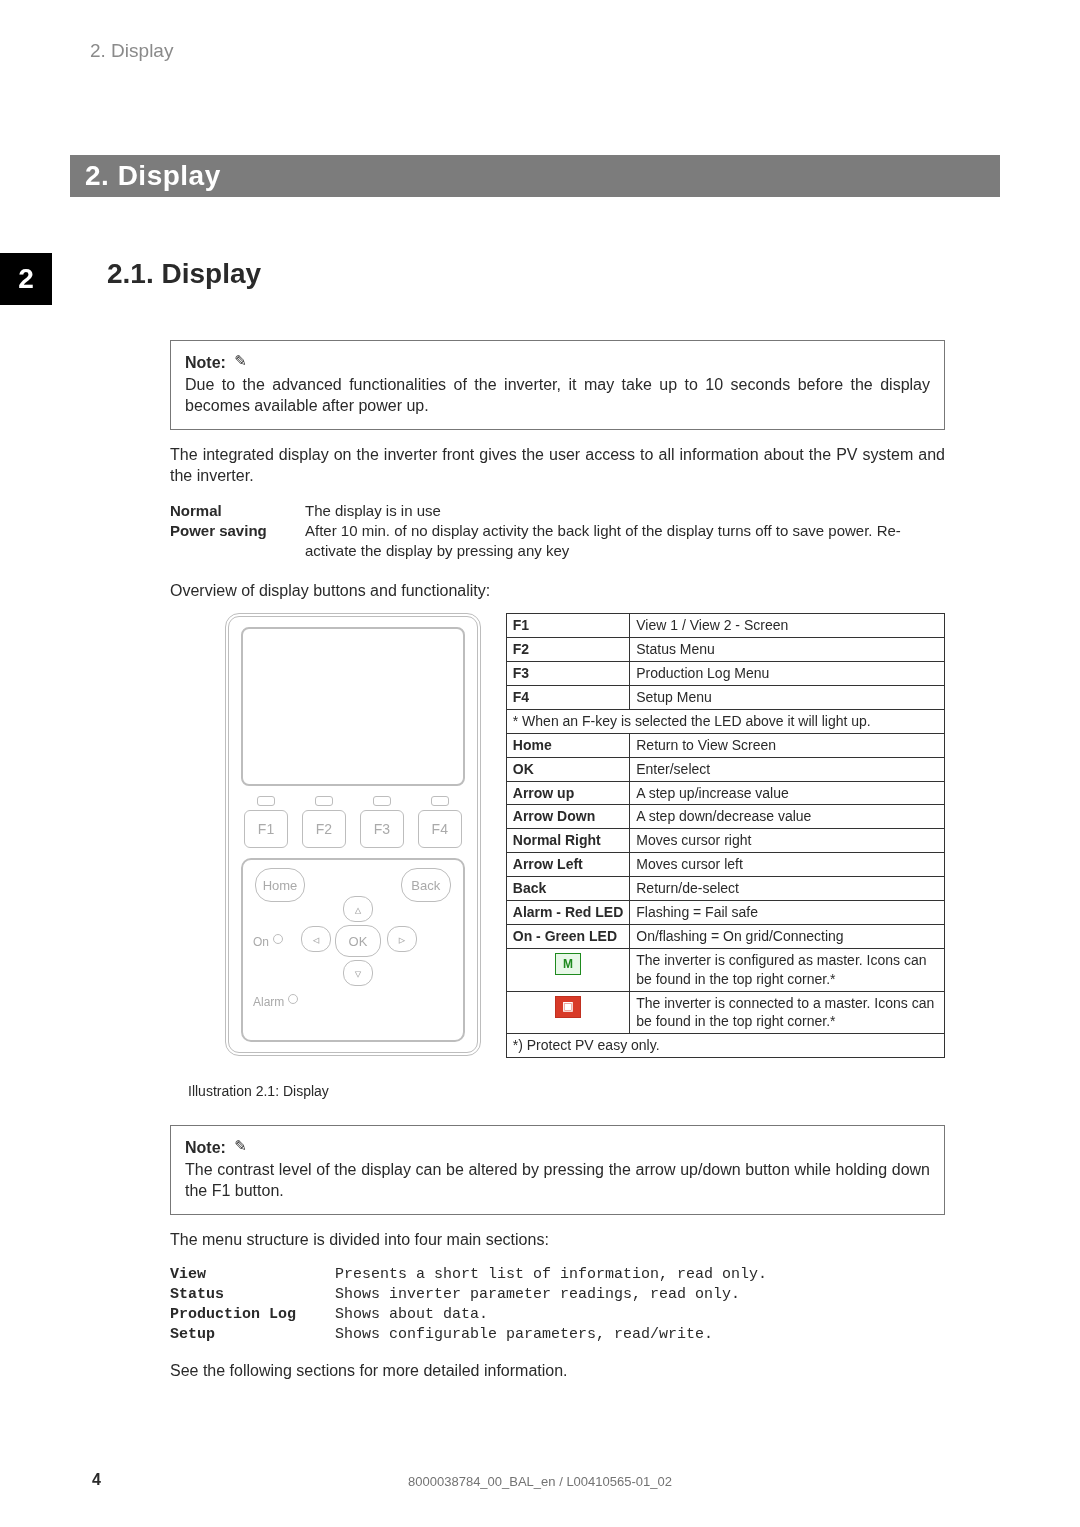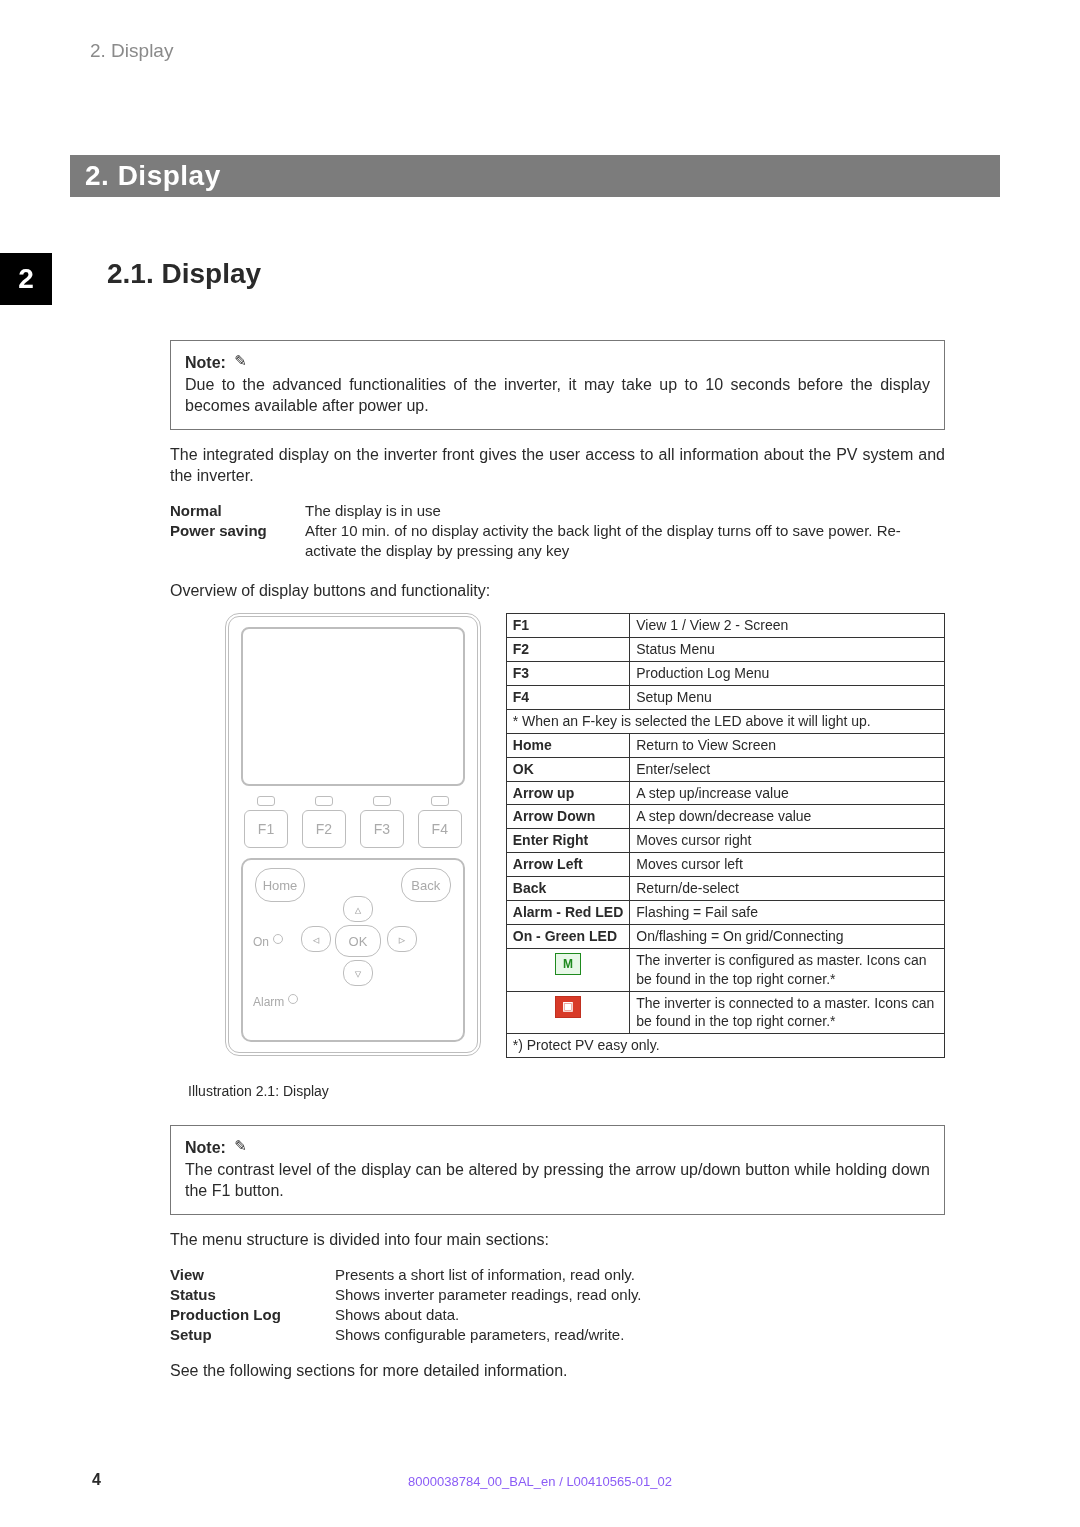--- a/index.html
+++ b/index.html
@@ -43,27 +43,27 @@
   .alarm-label { top: 134px; left: 10px; }
 
   .func-table { border-collapse: collapse; width: 455px; font-size: 14px; }
   .func-table td { border: 1px solid #333; padding: 2px 6px; vertical-align: top; }
   .func-table td.k { font-weight: 700; white-space: nowrap; }
   .icon-cell { width: 24px; height: 20px; display: inline-flex; align-items: center; justify-content: center; border: 1px solid #1e8a1e; background: #e8f8e8; color: #1e8a1e; font-size: 12px; font-weight: 700; margin: 2px 0; }
   .icon-cell.conn { border-color: #c03020; background: #d83a28; color: #fff; }
   .func-table td.icon-td { text-align: center; }
 
   .illus-cap { font-size: 14px; margin: 24px 0 24px 18px; }
-  .sections-table { margin: 14px 0 12px; }
+  .sections-table { margin: 14px 0 12px; font-family: Liberation Mono, monospace; }
   .sections-table .srow { display: flex; font-size: 15px; }
   .sections-table .sk { width: 165px; font-weight: 700; }
   .sections-table .sv { flex: 1; }
 
   .page-num { position: absolute; bottom: 38px; left: 92px; font-size: 16px; font-weight: 700; }
-  .footer-txt { position: absolute; bottom: 38px; left: 0; width: 1080px; text-align: center; font-size: 13px; color: #8b5cf6; }
+  .footer-txt { position: absolute; bottom: 38px; left: 0; width: 1080px; text-align: center; font-size: 13px; color: #737373; }
 </style>
 </head>
 <body>
 
 <div class="page">
   <div class="header-text">2. Display</div>
 
   <div class="chapter-bar">
     <span>2.  Display</span>
   </div>
@@ -166,21 +166,21 @@
             </tr>
         <tr>
               <td class="k">Arrow up</td>
               <td>A step up/increase value</td>
             </tr>
         <tr>
               <td class="k">Arrow Down</td>
               <td>A step down/decrease value</td>
             </tr>
         <tr>
-              <td class="k">Enter Right</td>
+              <td class="k">Normal Right</td>
               <td>Moves cursor right</td>
             </tr>
         <tr>
               <td class="k">Arrow Left</td>
               <td>Moves cursor left</td>
             </tr>
         <tr>
               <td class="k">Back</td>
               <td>Return/de-select</td>
             </tr>

